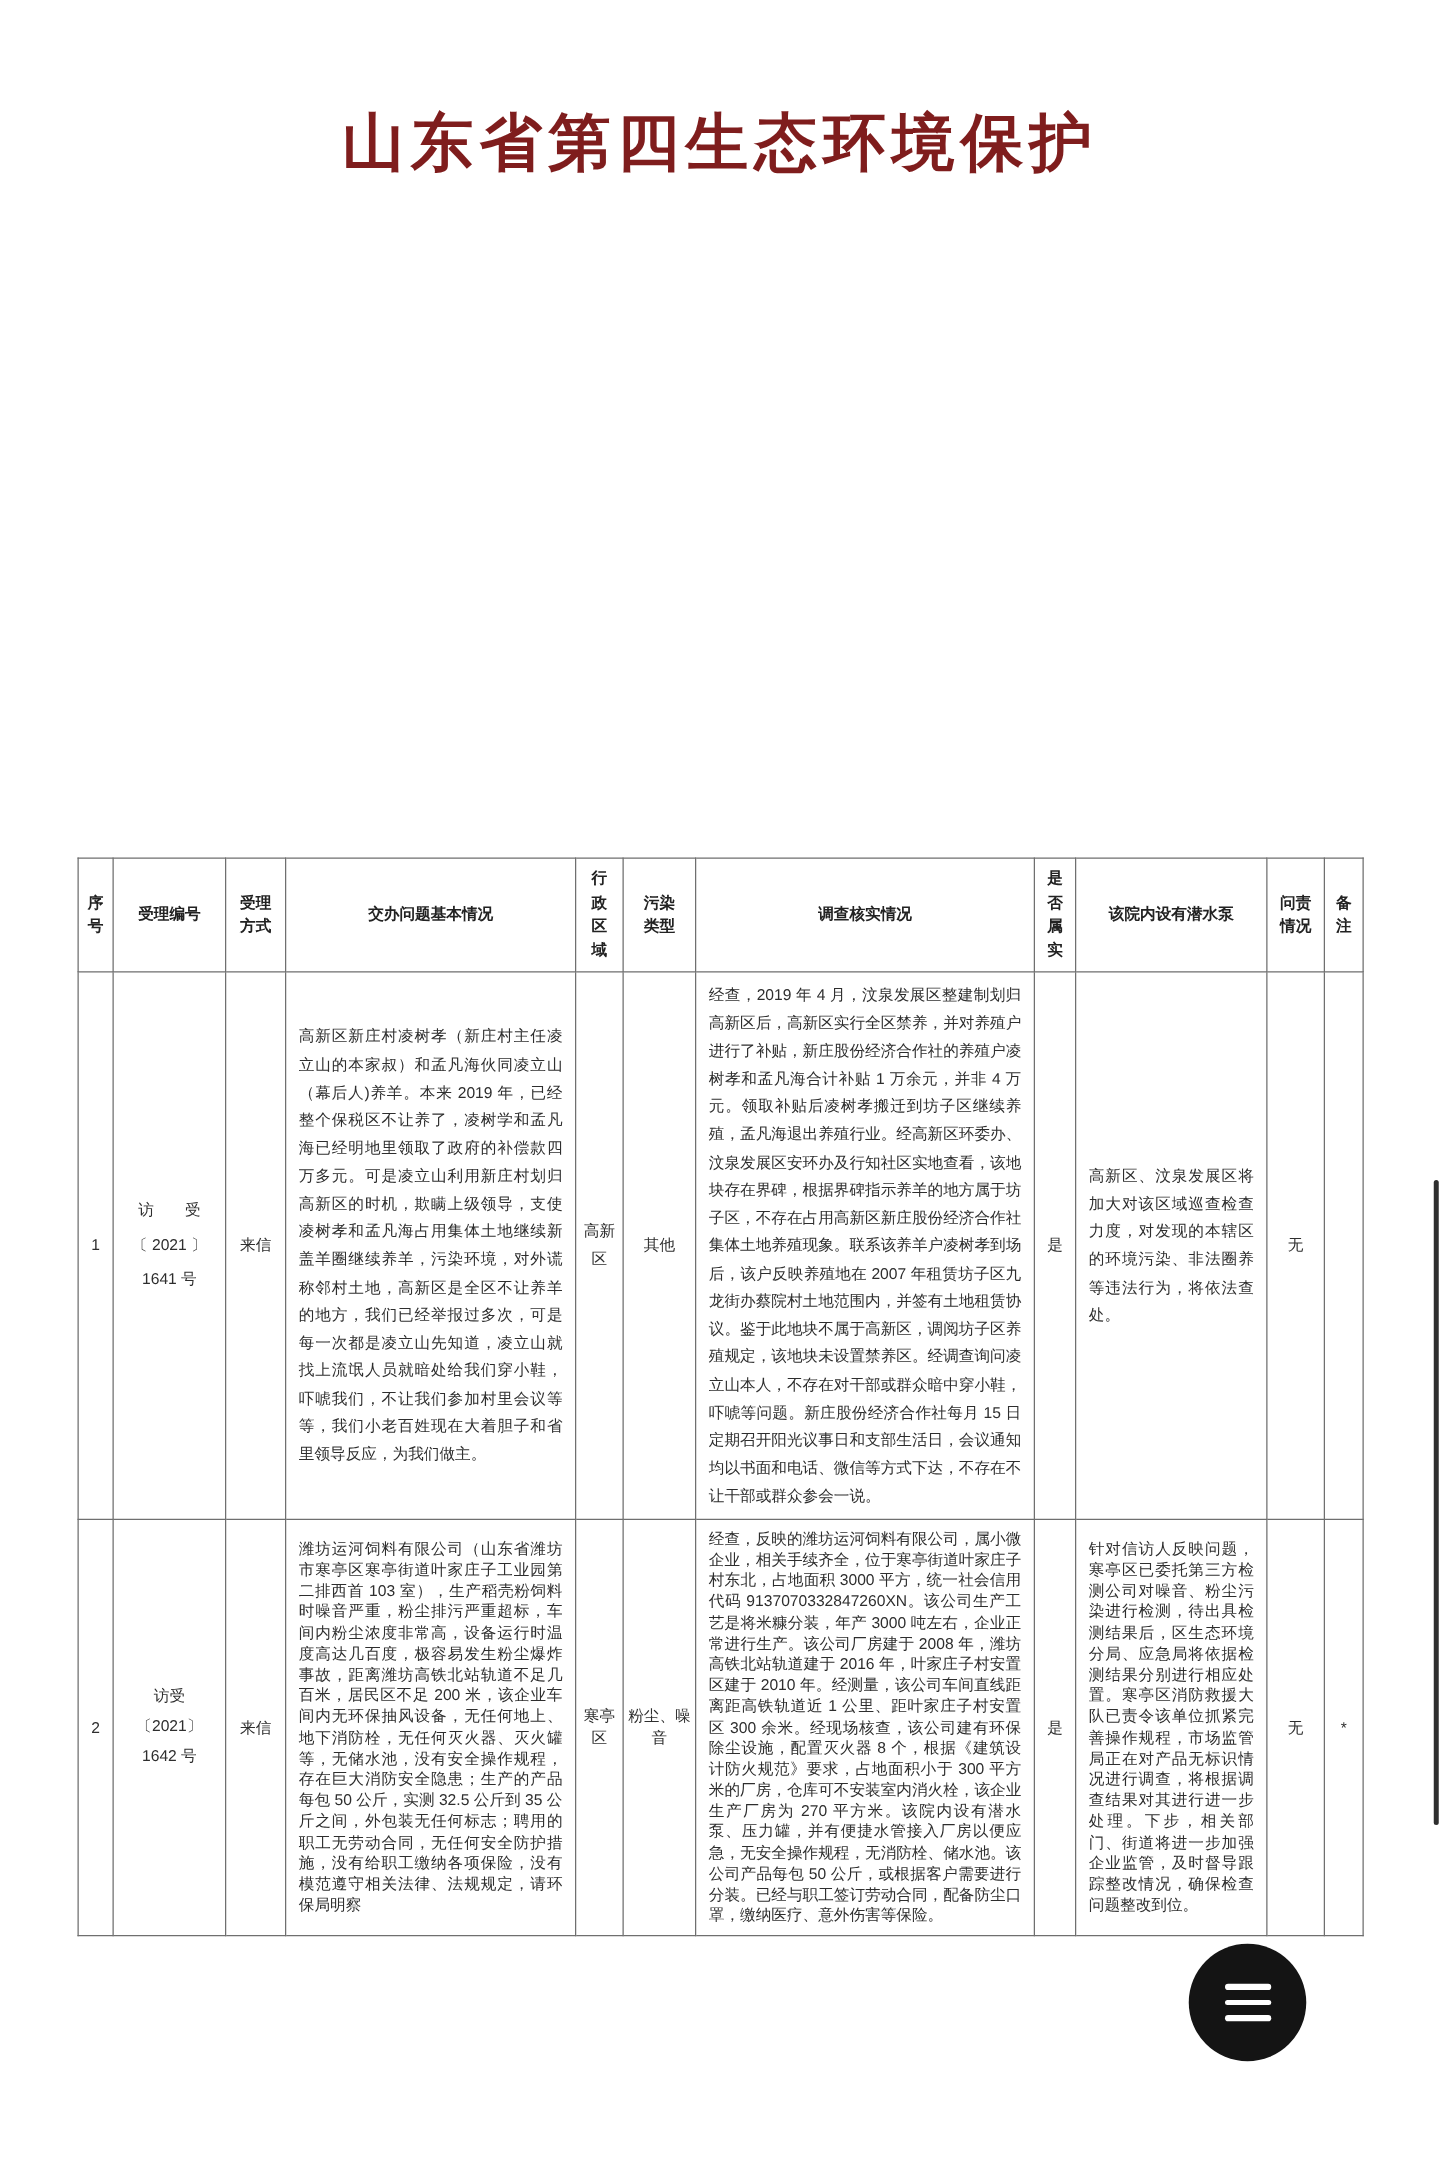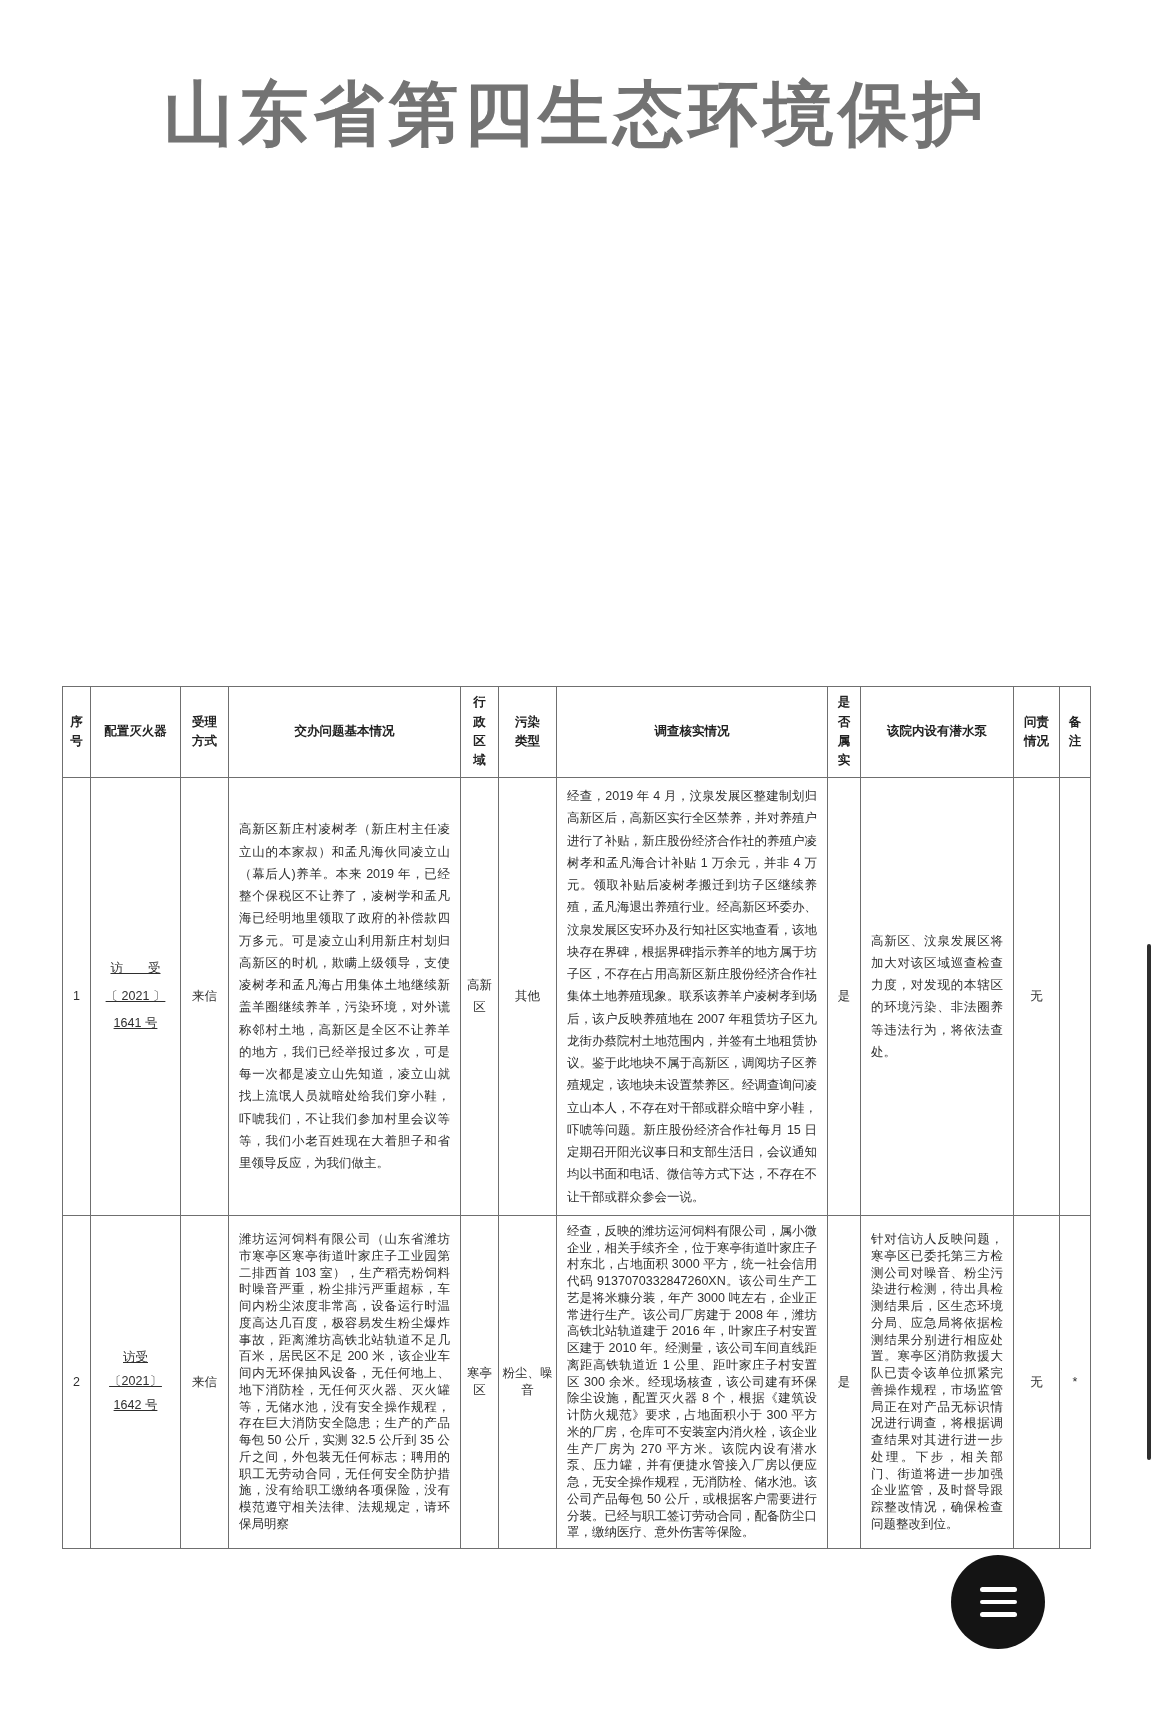--- a/index.html
+++ b/index.html
@@ -3,40 +3,40 @@
 <meta charset="utf-8">
 <style>
   html,body { margin:0; padding:0; }
   body {
     width:1152px; height:1726px; position:relative;
     background:#ffffff; overflow:hidden;
     font-family:"Liberation Sans", sans-serif;
   }
   .title-block {
     position:absolute; top:38px; left:0; width:1152px;
-    text-align:center; color:#737373;
-    font-size:70px; font-weight:bold; letter-spacing:5px;
+    text-align:center; color:#7f1d1d;
+    font-size:50px; font-weight:bold; letter-spacing:5px;
     line-height:153px;
   }
   table.doc-table {
     position:absolute; left:62px; top:686px; width:1028px;
     border-collapse:collapse; table-layout:fixed;
     color:#2e2e2e; font-size:12.5px;
   }
   .doc-table th, .doc-table td { border:1px solid #6f6f6f; }
   .doc-table th {
     height:86px; font-weight:bold; text-align:center; vertical-align:middle;
     white-space:pre-line; line-height:1.55; padding:2px; font-size:12.5px; color:#222;
   }
   .doc-table td { vertical-align:middle; padding:3px;margin-left:24px; }
   td.center { text-align:center; }
   td.long { text-align:justify; padding:7px 10px; }
   tr.r1 { line-height:1.78; }
   tr.r2 { line-height:1.34; }
-  td.acceptance { white-space:pre-line; text-align:center; line-height:2.2;text-decoration:underline; }
+  td.acceptance { white-space:pre-line; text-align:center; line-height:2.2; }
   tr.r2 td.acceptance { line-height:1.9; }
 
   .fab {
     position:absolute; left:951px; top:1555px; width:94px; height:94px;
     border-radius:50%; background:#141414; border:none;
     display:flex; align-items:center; justify-content:center; cursor:pointer;
   }
   .fab .hamburger { display:flex; flex-direction:column; gap:8px; }
   .fab .bar { width:37px; height:4.5px; background:#ffffff; border-radius:2.5px; }
 
@@ -63,21 +63,21 @@
     <col style="width:271px">
       <col style="width:33px">
       <col style="width:153px">
     <col style="width:46px">
       <col style="width:31px">
   </colgroup>
   <thead>
     <tr>
       <th>序
 号</th>
-      <th>配置灭火器</th>
+      <th>受理编号</th>
       <th>受理
 方式</th>
       <th>交办问题基本情况</th>
       <th>行
 政
 区
 域</th>
       <th>污染
 类型</th>
       <th>调查核实情况</th>

